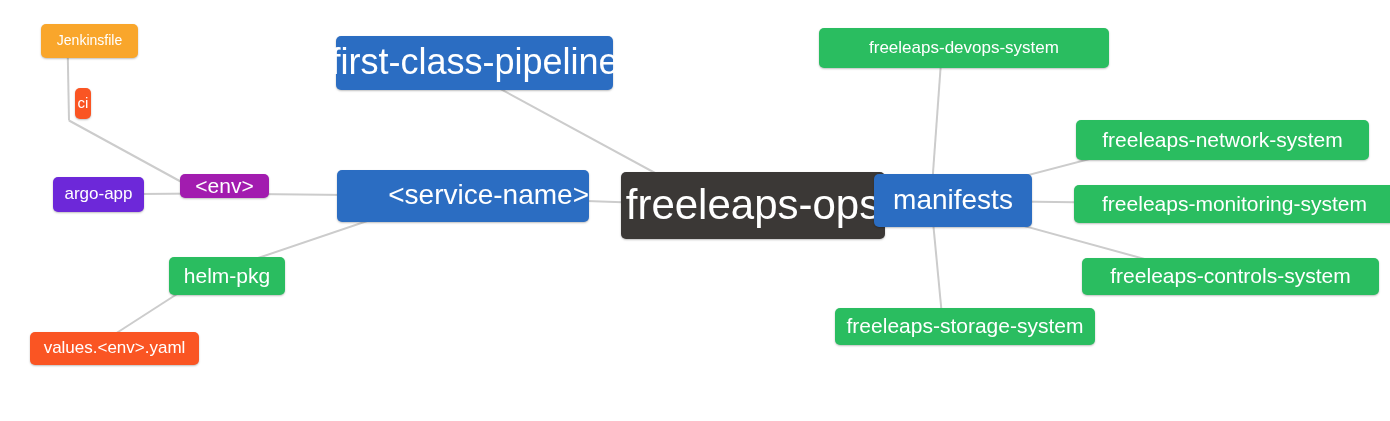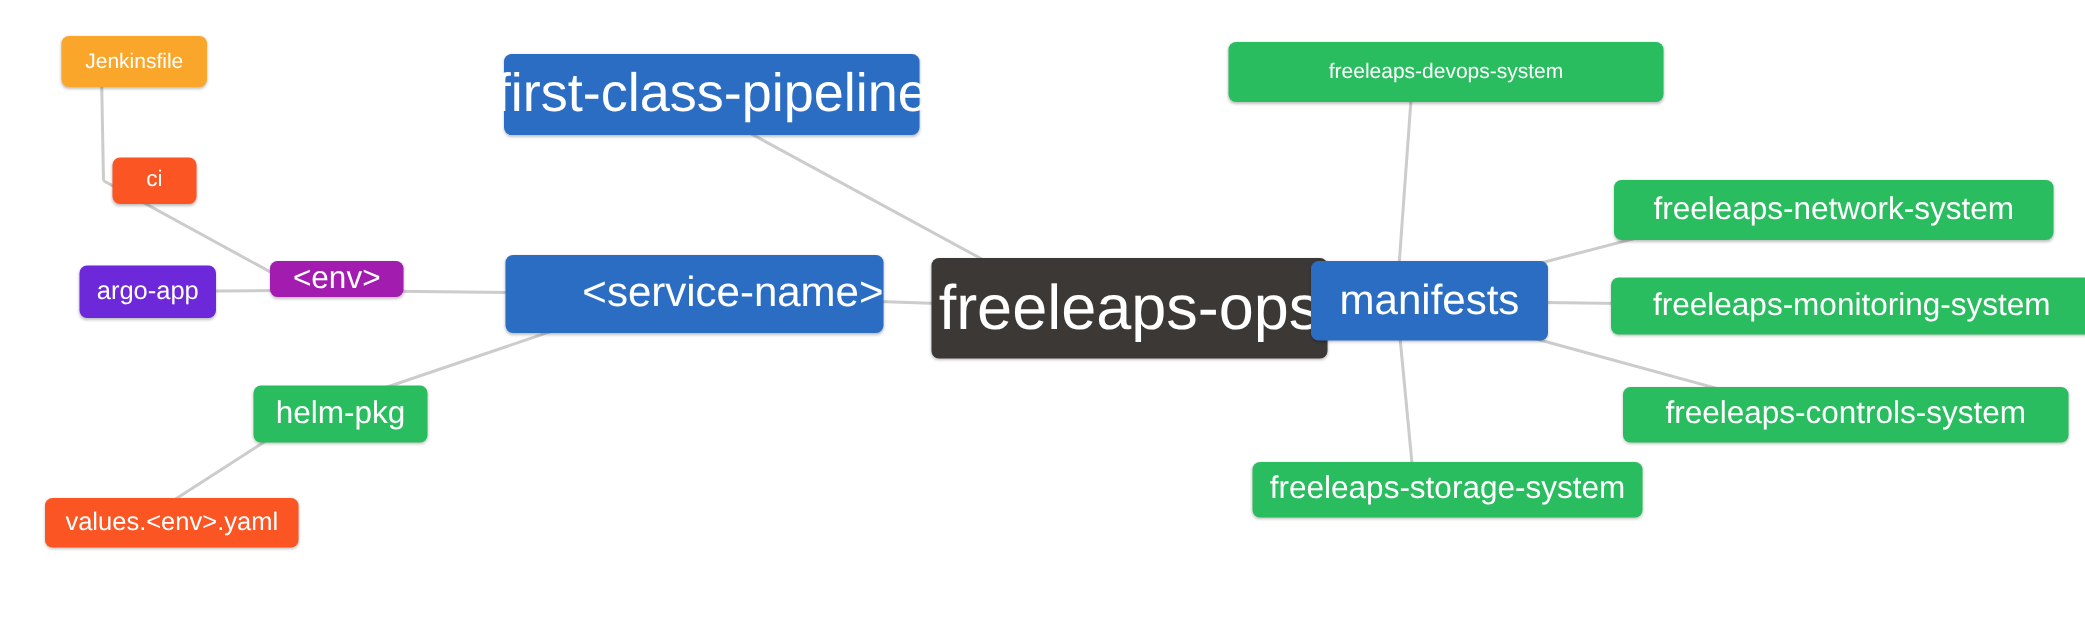--- a/index.html
+++ b/index.html
@@ -54,21 +54,21 @@
       <line x1="931" y1="200.5" x2="942" y2="48" stroke="#cccccc" stroke-width="2"></line>
       <line x1="931" y1="200.5" x2="1200.5" y2="130" stroke="#cccccc" stroke-width="2"></line>
       <line x1="931" y1="200.5" x2="1212.5" y2="204" stroke="#cccccc" stroke-width="2"></line>
       <line x1="931" y1="200.5" x2="1208.5" y2="276.5" stroke="#cccccc" stroke-width="2"></line>
       <line x1="931" y1="200.5" x2="943" y2="326.5" stroke="#cccccc" stroke-width="2"></line>
     </svg>
 
 <div class="node" style="left: 19px; top: 24px; width: 97px; height: 34px; font-size: 14px; background: rgb(249, 166, 43); color: rgb(255, 255, 255);">
       <span class="node-label">Jenkinsfile</span>
     </div>
-    <div class="node" style="left: 53px; top: 105px; width: 56px; height: 31px; font-size: 15px; background: rgb(250, 85, 35); color: rgb(255, 255, 255);">
+    <div class="node" style="left: 53px; top: 88px; width: 16px; height: 31px; font-size: 15px; background: rgb(250, 85, 35); color: rgb(255, 255, 255);">
       <span class="node-label">ci</span>
     </div>
     <div class="node" style="left: 31px; top: 177px; width: 91px; height: 35px; font-size: 17px; background: #6d28d9; color: rgb(255, 255, 255);">
       <span class="node-label">argo-app</span>
     </div>
     <div class="node" style="left: 158px; top: 174px; width: 89px; height: 24px; font-size: 21px; background: #a21caf; color: rgb(255, 255, 255);">
       <span class="node-label">&lt;env&gt;</span>
     </div>
     <div class="node" style="left: 147px; top: 257px; width: 116px; height: 38px; font-size: 21px; background: rgb(42, 189, 96); color: rgb(255, 255, 255);">
       <span class="node-label">helm-pkg</span>
@@ -81,21 +81,21 @@
     </div>
     <div class="node" style="left: 315px; top: 170px; width: 252px; height: 52px; font-size: 28px; background: rgb(43, 109, 194); color: rgb(255, 255, 255); justify-content: flex-end;">
       <span class="node-label">&lt;service-name&gt;</span>
     </div>
     <div class="node" style="left: 599px; top: 172px; width: 264px; height: 67px; font-size: 42px; background: rgb(59, 56, 54); color: rgb(255, 255, 255);">
       <span class="node-label">freeleaps-ops</span>
     </div>
     <div class="node" style="left: 852px; top: 174px; width: 158px; height: 53px; font-size: 28px; background: rgb(43, 109, 194); color: rgb(255, 255, 255);">
       <span class="node-label">manifests</span>
     </div>
-    <div class="node" style="left: 797px; top: 28px; width: 290px; height: 40px; font-size: 14px; background: rgb(42, 189, 96); color: rgb(255, 255, 255);">
+    <div class="node" style="left: 797px; top: 28px; width: 290px; height: 40px; font-size: 17px; background: rgb(42, 189, 96); color: rgb(255, 255, 255);">
       <span class="node-label">freeleaps-devops-system</span>
     </div>
     <div class="node" style="left: 1054px; top: 120px; width: 293px; height: 40px; font-size: 21px; background: rgb(42, 189, 96); color: rgb(255, 255, 255);">
       <span class="node-label">freeleaps-network-system</span>
     </div>
     <div class="node" style="left: 1052px; top: 185px; width: 321px; height: 38px; font-size: 21px; background: rgb(42, 189, 96); color: rgb(255, 255, 255);">
       <span class="node-label">freeleaps-monitoring-system</span>
     </div>
     <div class="node" style="left: 1060px; top: 258px; width: 297px; height: 37px; font-size: 21px; background: rgb(42, 189, 96); color: rgb(255, 255, 255);">
       <span class="node-label">freeleaps-controls-system</span>

